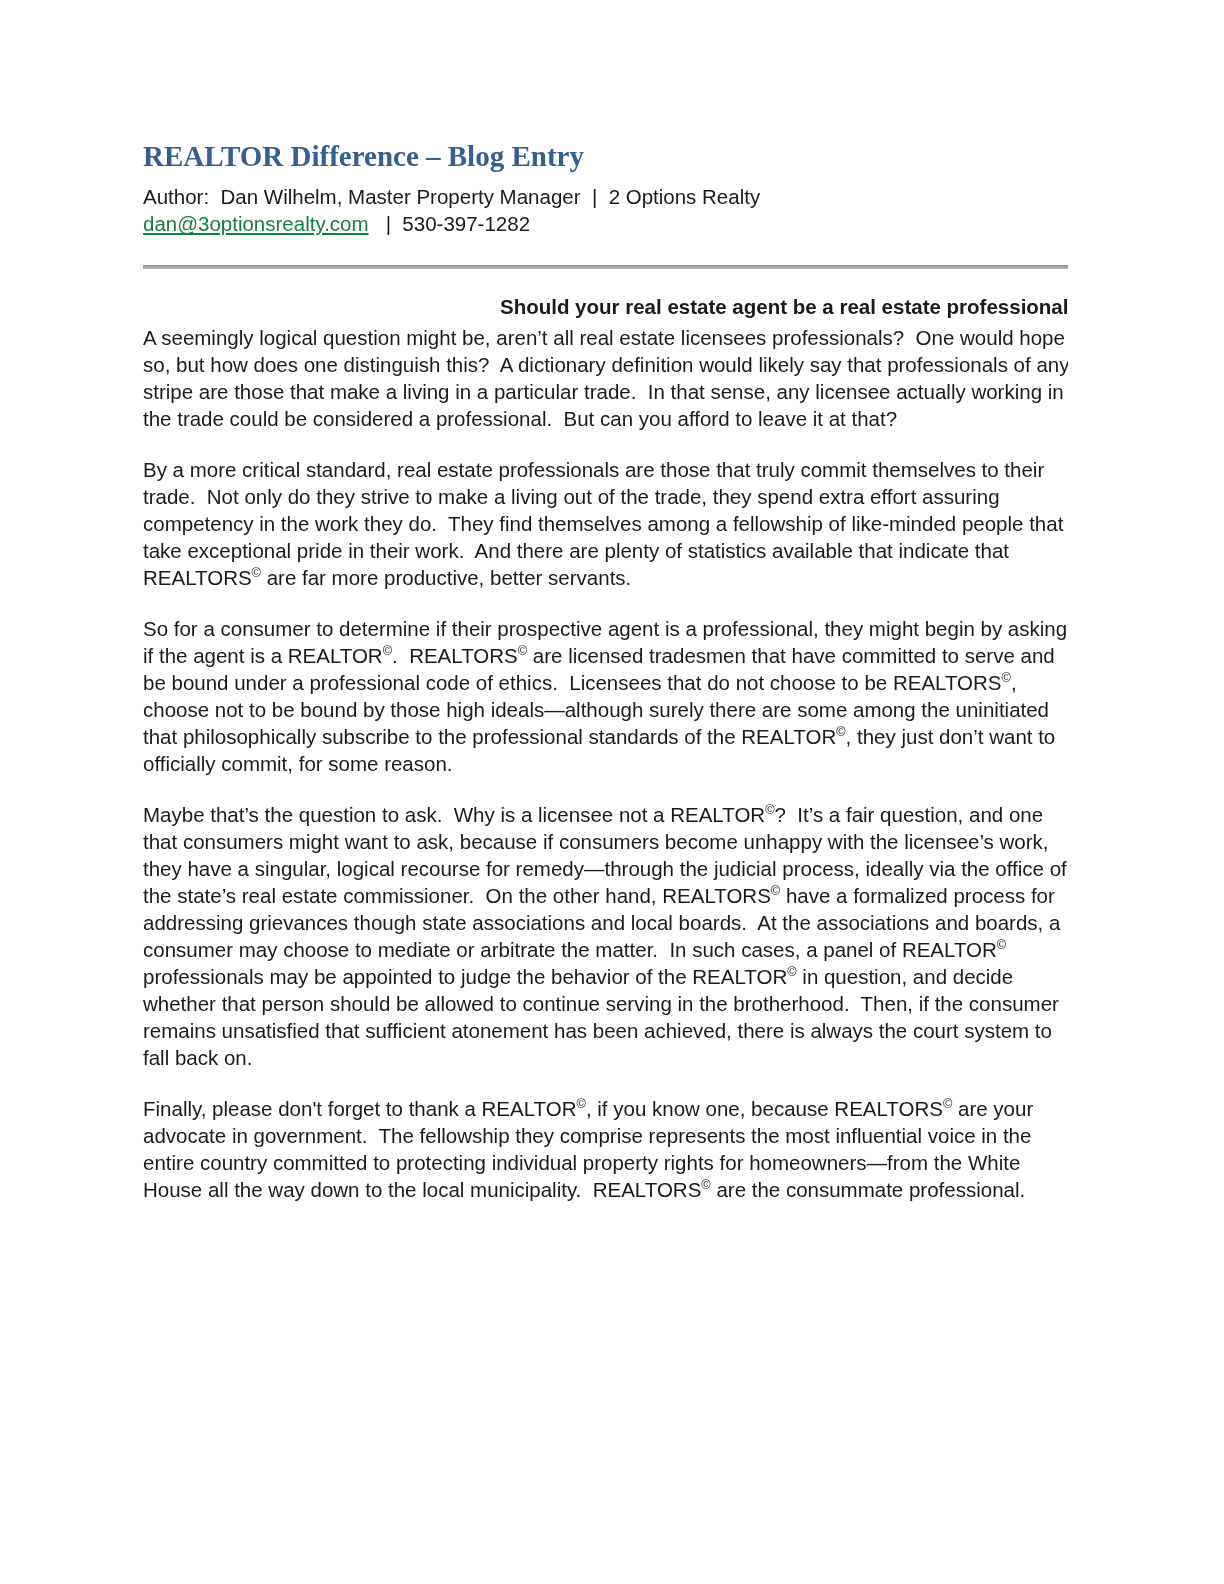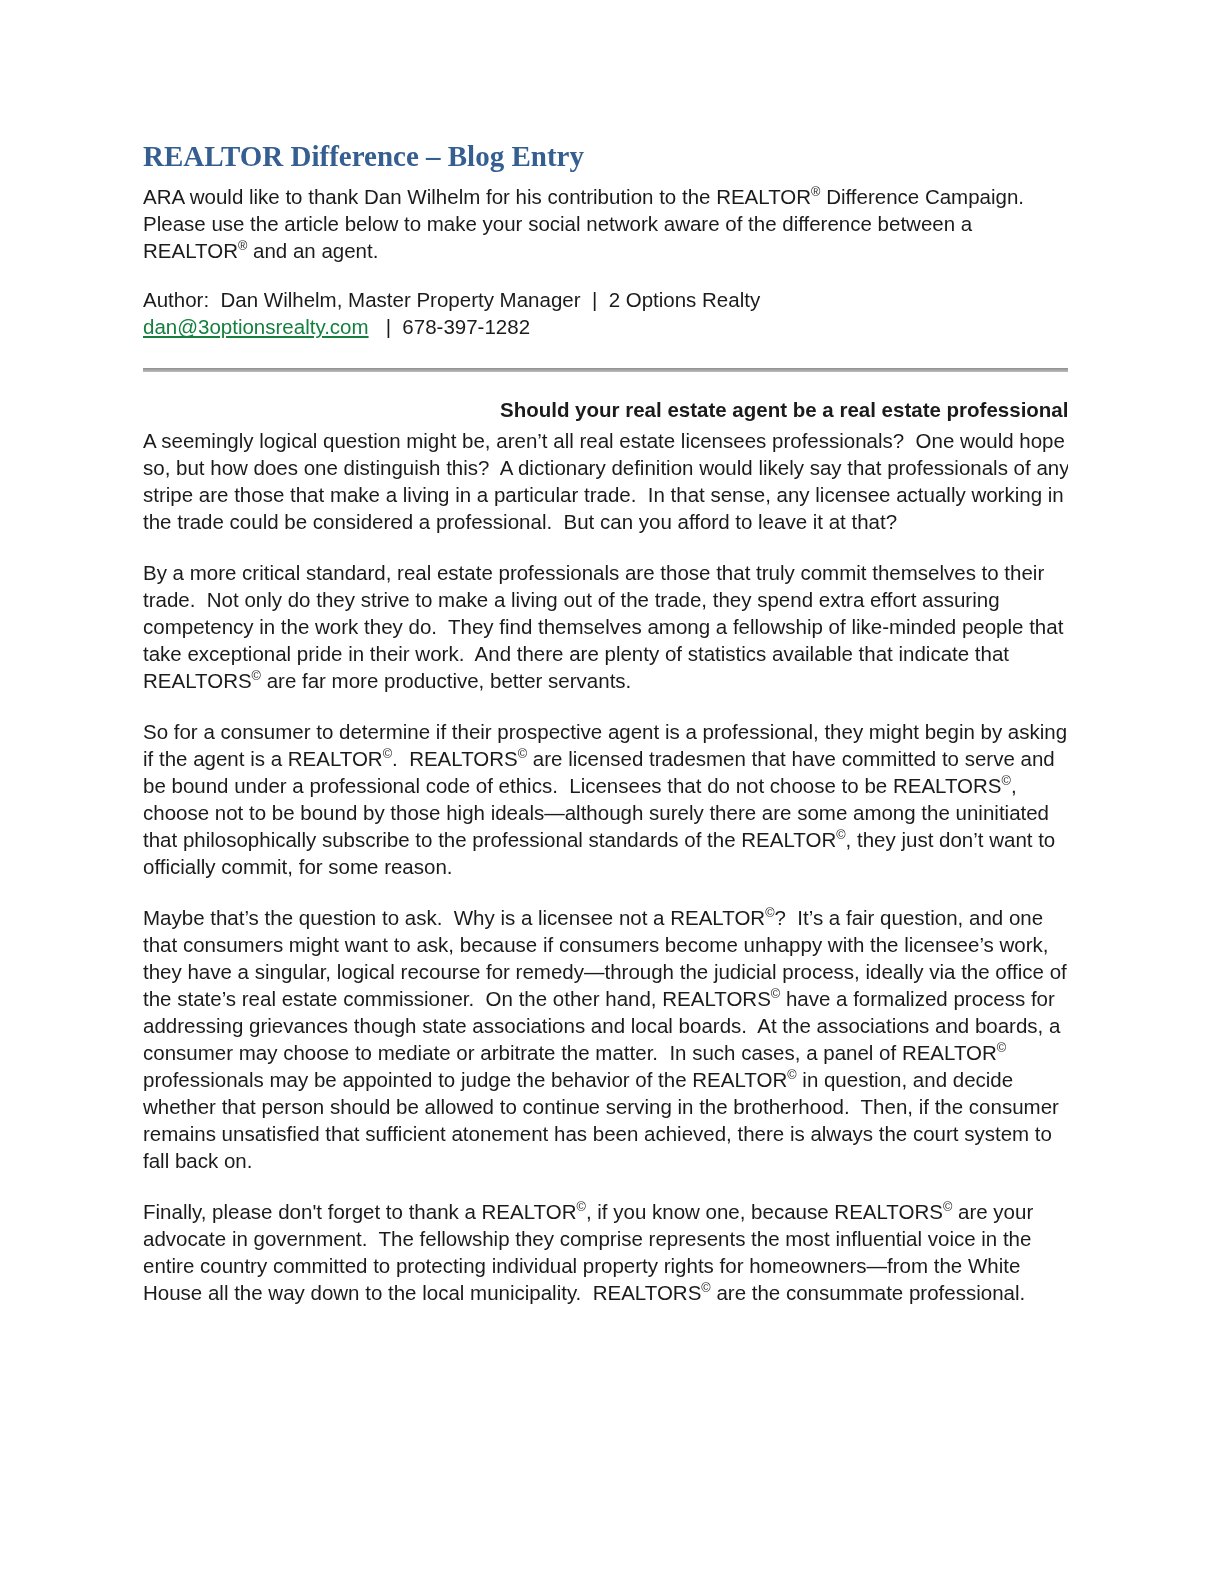--- a/index.html
+++ b/index.html
@@ -70,23 +70,22 @@
   }
 </style>
 </head>
 <body>
 
 <div class="page">
   <div class="content">
 
     <h1 class="doc-title">REALTOR Difference – Blog Entry</h1>
 
-    <p class="body-text intro sup-marks">ARA would like to thank Dan Wilhelm for his contribution to the REALTOR<sup>®</sup> Difference Campaign.  Please use the article below to make your social network aware of the difference between a REALTOR<sup>®</sup> and an agent.</p>
 
-    <p class="body-text author-block"><span>Author:  </span><span class="bold">Dan Wilhelm</span><span>, Master Property Manager  |  2 Options Realty</span><br><a class="email-link" href="#">dan@3optionsrealty.com</a><span>   |  678-397-1282</span></p>
+    <p class="body-text author-block"><span>Author:  </span><span class="bold">Dan Wilhelm</span><span>, Master Property Manager  |  2 Options Realty</span><br><a class="email-link" href="#">dan@3optionsrealty.com</a><span>   |  530-397-1282</span></p>
 
     <div class="divider"></div>
 
     <h2 class="article-heading">Should your real estate agent be a real estate professional?</h2>
 
     <p class="body-text sup-marks">A seemingly logical question might be, aren’t all real estate licensees professionals?  One would hope so, but how does one distinguish this?  A dictionary definition would likely say that professionals of any stripe are those that make a living in a particular trade.  In that sense, any licensee actually working in the trade could be considered a professional.  But can you afford to leave it at that?</p>
 
     <p class="body-text sup-marks">By a more critical standard, real estate professionals are those that truly commit themselves to their trade.  Not only do they strive to make a living out of the trade, they spend extra effort assuring competency in the work they do.  They find themselves among a fellowship of like-minded people that take exceptional pride in their work.  And there are plenty of statistics available that indicate that REALTORS<sup>©</sup> are far more productive, better servants.</p>
 
     <p class="body-text sup-marks">So for a consumer to determine if their prospective agent is a professional, they might begin by asking if the agent is a REALTOR<sup>©</sup>.  REALTORS<sup>©</sup> are licensed tradesmen that have committed to serve and be bound under a professional code of ethics.  Licensees that do not choose to be REALTORS<sup>©</sup>, choose not to be bound by those high ideals—although surely there are some among the uninitiated that philosophically subscribe to the professional standards of the REALTOR<sup>©</sup>, they just don’t want to officially commit, for some reason.</p>

